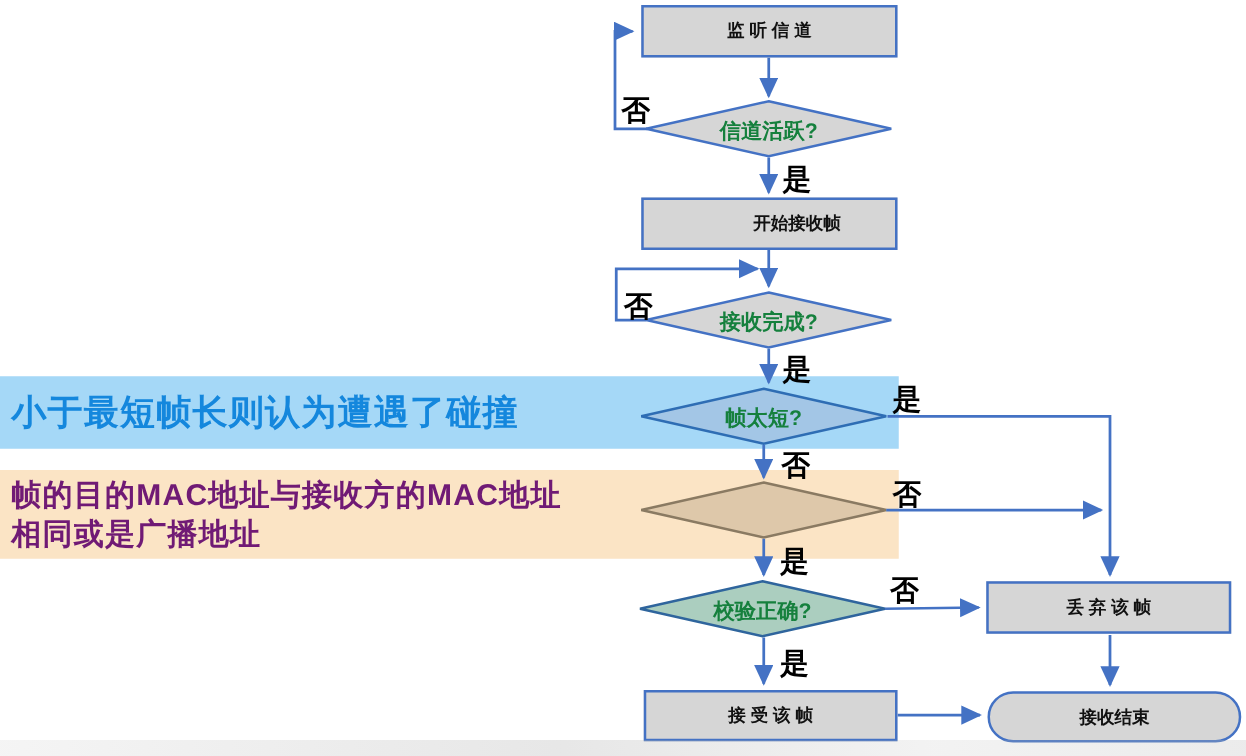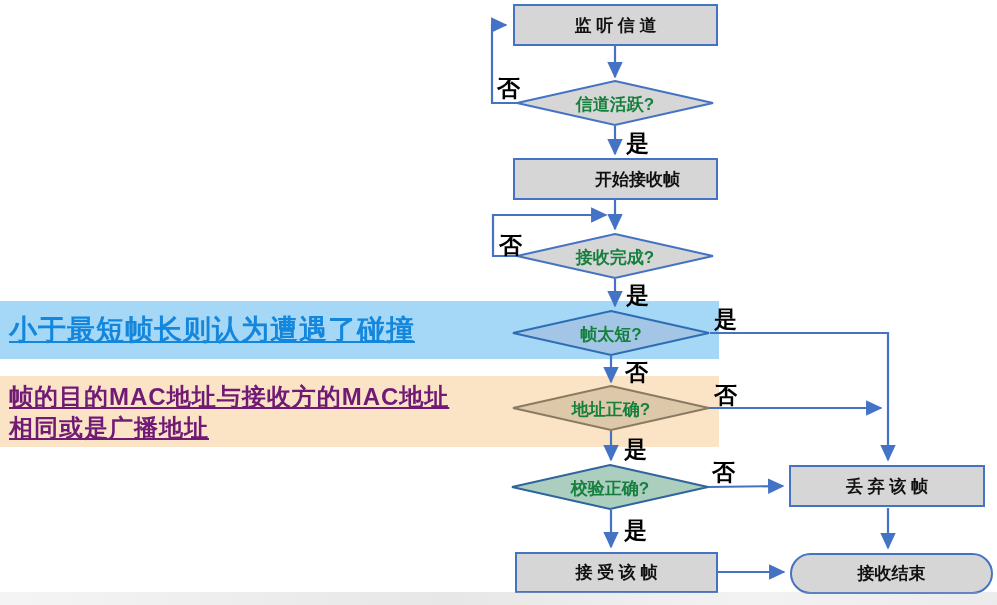--- a/index.html
+++ b/index.html
@@ -6,33 +6,33 @@
   #screen {
     position:relative; width:997px; height:605px; background:#ffffff;
     font-family:"Liberation Sans", sans-serif; overflow:hidden;
   }
 
   
   .band { position:absolute; left:0; display:flex; flex-direction:column; justify-content:center; }
   .band-blue   { top:301px; width:719px; height:58px; background:#a5d8f7; }
   .band-orange { top:376px; width:719px; height:71px; background:#fbe4c5; }
   .band-green  { top:460px; width:719px; height:57px; background:#c9e3d5; }
-  .band-text { font-weight:bold; padding-left:9px; letter-spacing:1px; white-space:nowrap;text-decoration:underline; }
+  .band-text { font-weight:bold; padding-left:9px; letter-spacing:1px; white-space:nowrap; }
   .band-blue .band-text   { color:#1487dd; font-size:28px; }
   .band-orange .band-text { color:#701a75; font-size:24px; line-height:31px; }
   .band-green .band-text  { color:#169a61; font-size:28px; }
 
   
   svg.flow { position:absolute; left:0; top:0; pointer-events:none; }
 
   
   .node {
     position:absolute; display:flex; align-items:center; justify-content:center;
     background:#d6d6d6; border:2px solid #4472c4; box-sizing:border-box;
-    font-weight:bold; font-size:17px; color:#111111; white-space:nowrap;
+    font-weight:bold; font-size:14px; color:#111111; white-space:nowrap;
   }
   #node-listen  { left:513px; top:4px;   width:205px; height:42px; }
   #node-start   { left:513px; top:158px; width:205px; height:42px;padding-left:44px; }
   #node-accept  { left:515px; top:552px; width:203px; height:41px; }
   #node-discard { left:789px; top:465px; width:196px; height:42px; }
   #node-end     { left:790px; top:553px; width:203px; height:41px; border-radius:21px; }
 
   
   .dlabel { position:absolute; text-align:center; font-weight:bold; font-size:17px; color:#15803d; white-space:nowrap; }
   #dl-channel { left:515px; top:93px;  width:200px; }
@@ -104,21 +104,20 @@
 
   <div class="node" id="node-listen">监 听 信 道</div>
   <div class="node" id="node-start">开始接收帧</div>
   <div class="node" id="node-accept">接 受 该 帧</div>
   <div class="node" id="node-discard">丢 弃 该 帧</div>
   <div class="node" id="node-end">接收结束</div>
 
   <div class="dlabel" id="dl-channel">信道活跃?</div>
   <div class="dlabel" id="dl-done">接收完成?</div>
   <div class="dlabel" id="dl-short">帧太短?</div>
-  <div class="dlabel" id="dl-addr">地址正确?</div>
   <div class="dlabel" id="dl-crc">校验正确?</div>
 
   <div class="elabel" id="el-ca-no">否</div>
   <div class="elabel" id="el-ca-yes">是</div>
   <div class="elabel" id="el-rd-no">否</div>
   <div class="elabel" id="el-rd-yes">是</div>
   <div class="elabel" id="el-fs-yes">是</div>
   <div class="elabel" id="el-fs-no">否</div>
   <div class="elabel" id="el-ad-no">否</div>
   <div class="elabel" id="el-ad-yes">是</div>

